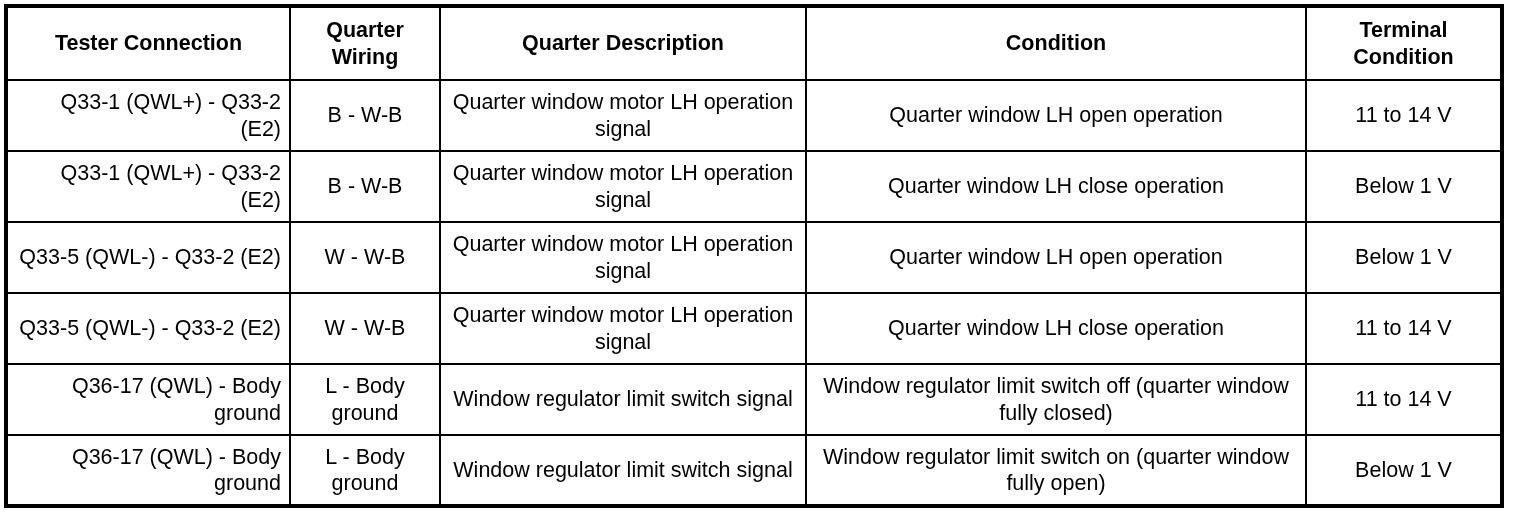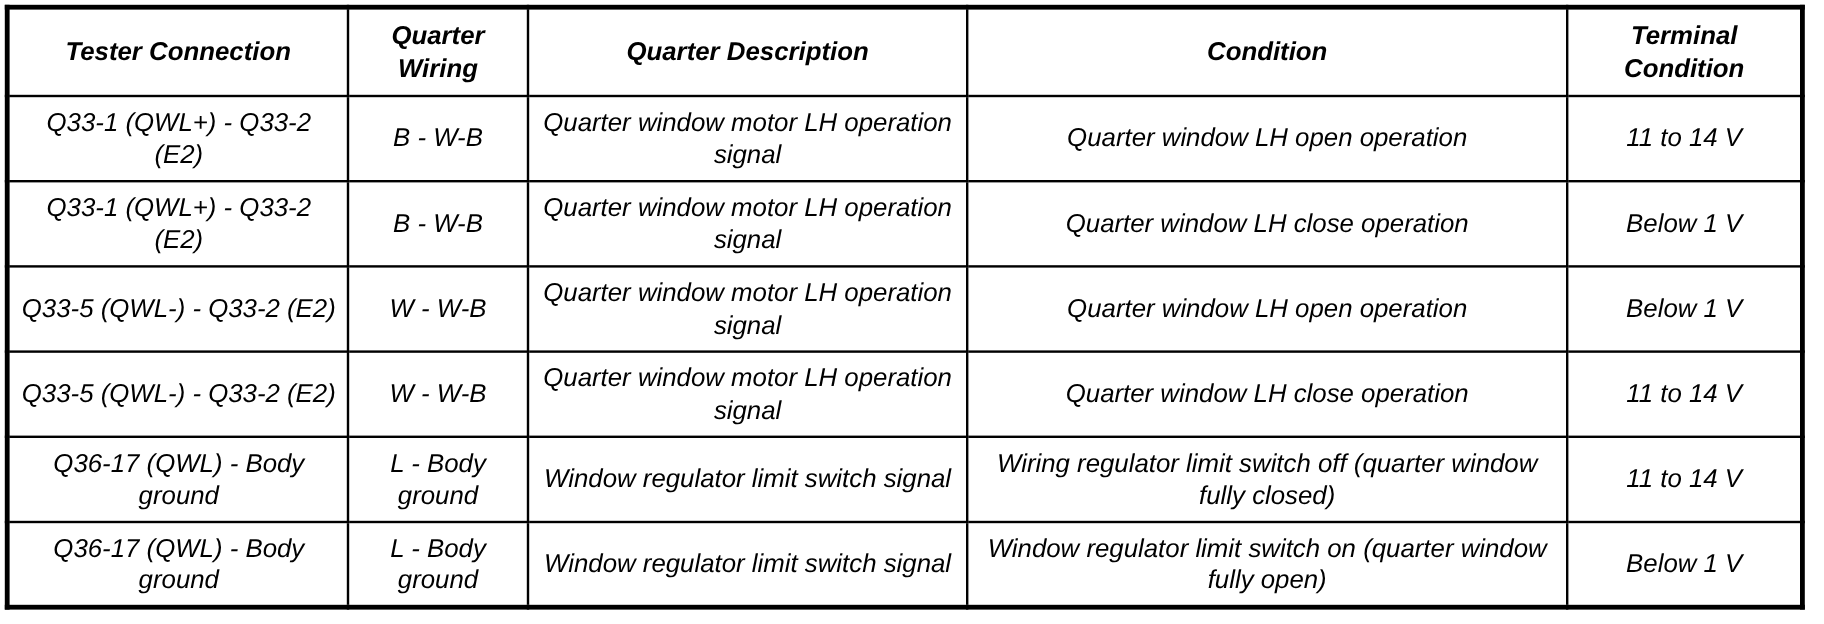--- a/index.html
+++ b/index.html
@@ -12,21 +12,20 @@
     height: 520px;
     font-family: "Liberation Sans", sans-serif;
     color: #000000;
     overflow: hidden;
   }
   #page {
     position: relative;
     width: 1520px;
     height: 520px;
     background: #ffffff;
-    font-style: italic;
   }
   table.spec-table {
     position: absolute;
     left: 4px;
     top: 4px;
     width: 1496px;
     border-collapse: collapse;
     table-layout: fixed;
     background: #ffffff;
   }
@@ -58,21 +57,21 @@
     font-weight: normal;
     height: 71px;
   }
   .col-tester   { width: 284px; }
   .col-wiring   { width: 150px; }
   .col-terminal { width: 366px; }
   .col-condition{ width: 500px; }
   .col-spec     { width: 196px; }
 
   td.cell-tester {
-    text-align: center;
+    text-align: right;
     padding-left: 9px;
   }
   td.cell-wiring,
   td.cell-terminal,
   td.cell-condition,
   td.cell-spec {
     text-align: center;
   }
 </style>
 </head>
@@ -137,21 +136,21 @@
         <td class="cell-tester">Q33-5 (QWL-) - Q33-2 (E2)</td>
         <td class="cell-wiring">W - W-B</td>
         <td class="cell-terminal">Quarter window motor LH operation signal</td>
         <td class="cell-condition">Quarter window LH close operation</td>
         <td class="cell-spec">11 to 14 V</td>
       </tr>
       <tr>
         <td class="cell-tester">Q36-17 (QWL) - Body ground</td>
         <td class="cell-wiring">L - Body ground</td>
         <td class="cell-terminal">Window regulator limit switch signal</td>
-        <td class="cell-condition">Wiring regulator limit switch off (quarter window fully closed)</td>
+        <td class="cell-condition">Window regulator limit switch off (quarter window fully closed)</td>
         <td class="cell-spec">11 to 14 V</td>
       </tr>
       <tr>
         <td class="cell-tester">Q36-17 (QWL) - Body ground</td>
         <td class="cell-wiring">L - Body ground</td>
         <td class="cell-terminal">Window regulator limit switch signal</td>
         <td class="cell-condition">Window regulator limit switch on (quarter window fully open)</td>
         <td class="cell-spec">Below 1 V</td>
       </tr>
     </tbody>

